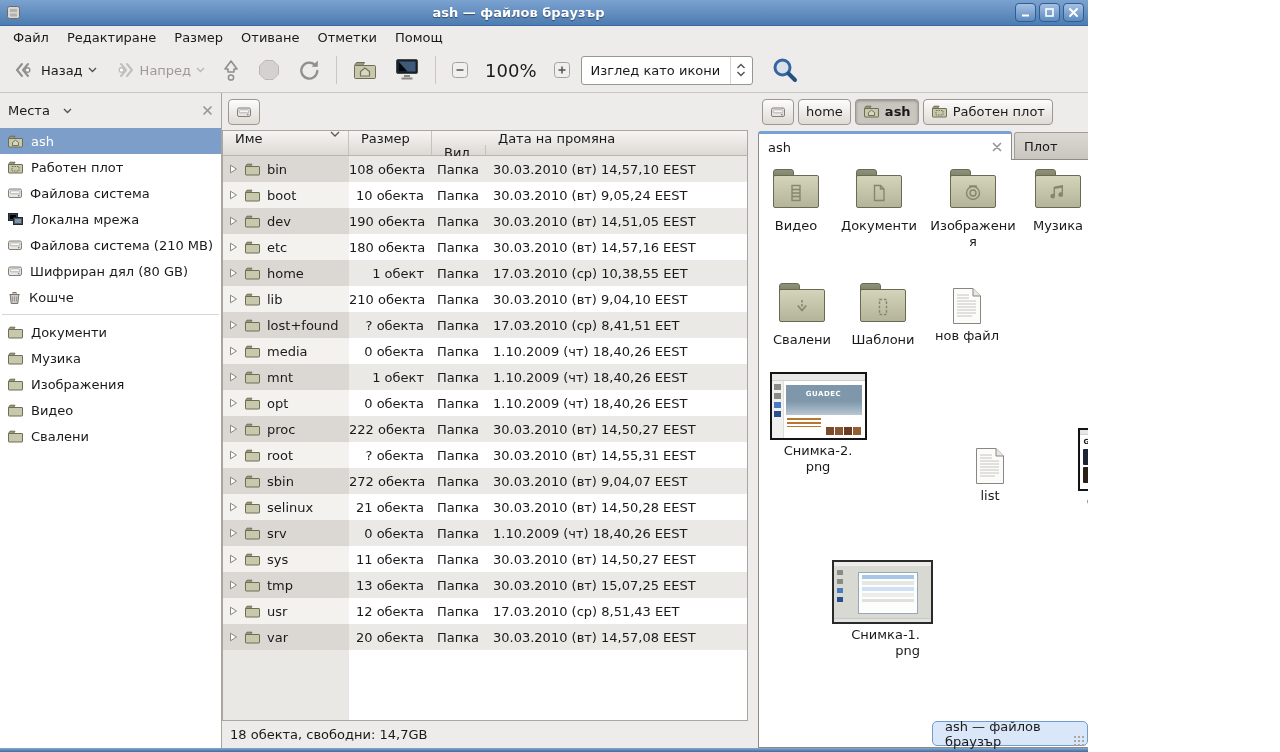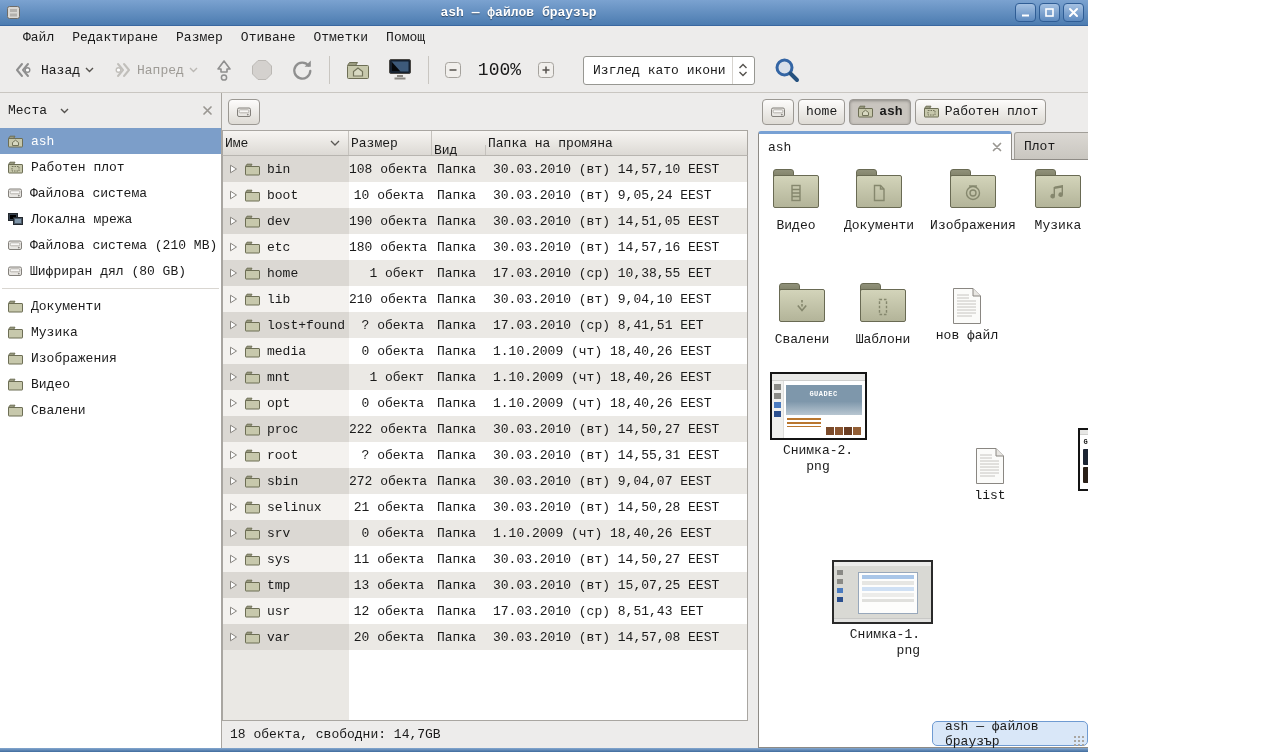--- a/index.html
+++ b/index.html
@@ -1,45 +1,45 @@
 <!DOCTYPE html>
 <html style="--titlebar-a: #7ba2d0; --titlebar-b: #4c7cb0; --selection: #7c9ec9; --tab-accent: #78a1d4; --tooltip-bg: #d9e7f8; --tooltip-border: #6f9bd2; --folder-a: #d3d4ba; --folder-b: #b3b499; --folder-dark: #90917a;"><head>
 <meta charset="utf-8">
 <style>
   * { margin:0; padding:0; box-sizing:border-box; }
   html,body { width:1280px; height:752px; overflow:hidden; }
   body { font-family:"DejaVu Sans","Liberation Sans",sans-serif; font-size:13px; color:#1a1a1a; }
-  .screen { position:relative; width:1088px; height:752px; background:#edeceb; overflow:hidden;font-family:Liberation Mono, monospace; }
+  .screen { position:relative; width:1088px; height:752px; background:#edeceb; overflow:hidden; }
 
   
   .titlebar { height:26px; display:flex; align-items:center; padding:0 4px;
     background:linear-gradient(var(--titlebar-a,#7ba2d0), var(--titlebar-b,#4c7cb0));
     border-bottom:1px solid #3a67a0; }
   .win-icon { width:18px; display:flex; justify-content:center; }
   .titlebar .title { flex:1; text-align:center; color:#fff; font-weight:bold; font-size:13px;
     text-shadow:0 1px 1px rgba(0,0,0,.45); }
   .winbtns { display:flex; gap:3px; }
   .wbtn { width:21px; height:19px; border-radius:4px; border:1px solid #2f5d95;
     background:linear-gradient(#a5c1e2,#5d8abf); display:flex; align-items:center; justify-content:center;
     color:#fff; cursor:default; }
 
   
-  .menubar { height:22px; display:flex; align-items:center; padding-left:14px; background:#edeceb; }
+  .menubar { height:22px; display:flex; align-items:center; padding-left:4px; background:#edeceb; }
   .mitem { padding:2px 9px; }
 
   
   .toolbar { height:45px; display:flex; align-items:center; padding-left:8px; gap:4px;
     background:#edeceb; border-bottom:1px solid #c9c6c1; }
   .tb-btn { display:flex; align-items:center; gap:5px; padding:4px 6px; border-radius:3px; }
   .tb-btn .lbl { font-size:13px; }
   .tb-btn.disabled .lbl { color:#9e9b96; }
   .tb-ico { display:flex; align-items:center; justify-content:center; padding:4px 6px; }
   .tb-sep { width:1px; height:28px; background:#c9c6c1; margin:0 5px; }
   .zoom-label { font-size:18px; padding:0 6px; }
-  .view-select { margin-left:18px; width:172px; height:29px; background:#fff;
+  .view-select { margin-left:0; width:172px; height:29px; background:#fff;
     border:1px solid #979792; border-radius:3px; display:flex; align-items:center; padding-left:9px; }
   .view-select .vtext { flex:1; }
   .view-select .vs-sep { width:1px; height:27px; background:#d6d3ce; margin-right:5px; }
   .view-select .spin { padding-right:6px; display:flex; }
 
   
   .main { position:absolute; top:93px; left:0; width:1280px; height:655px; display:grid;
     grid-template-columns:221px 1px 526px 10px 522px; }
   .vdiv1 { background:#a9a6a1; }
   .vdiv2 { background:#edeceb; }
@@ -54,21 +54,21 @@
   .sb-sep { border-top:1px solid #d9d6d1; margin:4px 2px; }
 
   
   .midpane { display:flex; flex-direction:column; background:#edeceb; }
   .pathbar-left { height:37px; display:flex; align-items:center; padding-left:6px; }
   .pb-btn { height:26px; display:flex; align-items:center; gap:5px; padding:0 7px;
     background:linear-gradient(#fdfcfb,#dedbd5); border:1px solid #9b9893; border-radius:4px; }
   .pb-btn.active { background:#c9c5bf; box-shadow:inset 0 1px 3px rgba(0,0,0,.3); font-weight:bold; }
   .cols { height:26px; display:flex; background:linear-gradient(#f7f5f2,#dcd9d4);
     border:1px solid #a9a6a1; border-bottom-color:#b8b5b0; }
-  .col { display:flex; align-items:center; padding-left:2px; border-right:1px solid #c5c2bd; }
+  .col { display:flex; padding-left:12px; border-right:1px solid #c5c2bd; }
   .col .sort { margin-left:auto; margin-right:8px; }
   .c1{width:126px;} .c2{width:83px;} .c3{width:54px;margin-top:14px;} .c4{flex:1; border-right:none;}
   .rows-wrap { flex:1; background:#fff; border-left:1px solid #a9a6a1; border-right:1px solid #a9a6a1; overflow:hidden; display:flex; flex-direction:column; }
   .frow { height:26px; display:flex; align-items:center; flex:none; }
   .frow:nth-child(odd) { background:#ebe9e5; }
   .frow:nth-child(odd) .cell-name { background:#dbd8d3; }
   .frow:nth-child(even) { background:#fff; }
   .frow:nth-child(even) .cell-name { background:#f4f2ef; }
   .cell-name { width:126px; height:100%; display:flex; align-items:center; gap:6px; padding-left:6px; white-space:nowrap; overflow:visible; }
   .cell-size { width:83px; text-align:right; padding-right:8px; white-space:nowrap; }
@@ -347,20 +347,31 @@
           <div class="sb-item">
             <span>
               <svg width="16" height="14">
                 <rect x="1.5" y="3" width="13" height="8.5" rx="1.5" fill="#e8e6e2" stroke="#83807b"></rect>
                 <rect x="3.2" y="4.8" width="9.6" height="3" rx="1" fill="#f7f6f4" stroke="#b5b2ad"></rect>
                 <circle cx="11.8" cy="9.6" r="0.9" fill="#8a8782"></circle>
               </svg>
             </span>
             <span>Шифриран дял (80 GB)</span>
           </div>
+          <div class="sb-item">
+            <span>
+              <svg width="15" height="15">
+                <path d="M3.2 4.5h8.6l-1 9H4.2z" fill="#cfccc6" stroke="#76736e"></path>
+                <path d="M2.5 4.5h10" stroke="#76736e"></path>
+                <rect x="6" y="2.5" width="3" height="2" fill="#cfccc6" stroke="#76736e"></rect>
+                <path d="M5.5 6.5v5M7.5 6.5v5M9.5 6.5v5" stroke="#9a9792"></path>
+              </svg>
+            </span>
+            <span>Кошче</span>
+          </div>
           <div class="sb-sep"></div>
           <div class="sb-item">
             <span>
               <svg width="17" height="15">
                 <path d="M1.5 4.5h5l1.5-2.3h-5z" fill="#9a9b80" stroke="#6d6e55"></path>
                 <rect x="1.5" y="4.5" width="14" height="8.5" rx="0.5" fill="#c7c8ac" stroke="#6d6e55"></rect>
               </svg>
             </span>
             <span>Документи</span>
           </div>
@@ -424,21 +435,21 @@
               </svg>
             </span>
           </div>
           <div class="col c2">
             <span>Размер</span>
           </div>
           <div class="col c3">
             <span>Вид</span>
           </div>
           <div class="col c4">
-            <span>Папка на промяна</span>
+            <span>Дата на промяна</span>
           </div>
         </div>
       <div class="rows-wrap">
         <div id="rows">
             <div class="frow">
               <div class="cell-name">
                 <span>
                   <svg width="9" height="10">
                     <path d="M1.5 1.2l6 3.8-6 3.8z" fill="#fdfdfd" stroke="#8a8782"></path>
                   </svg>

